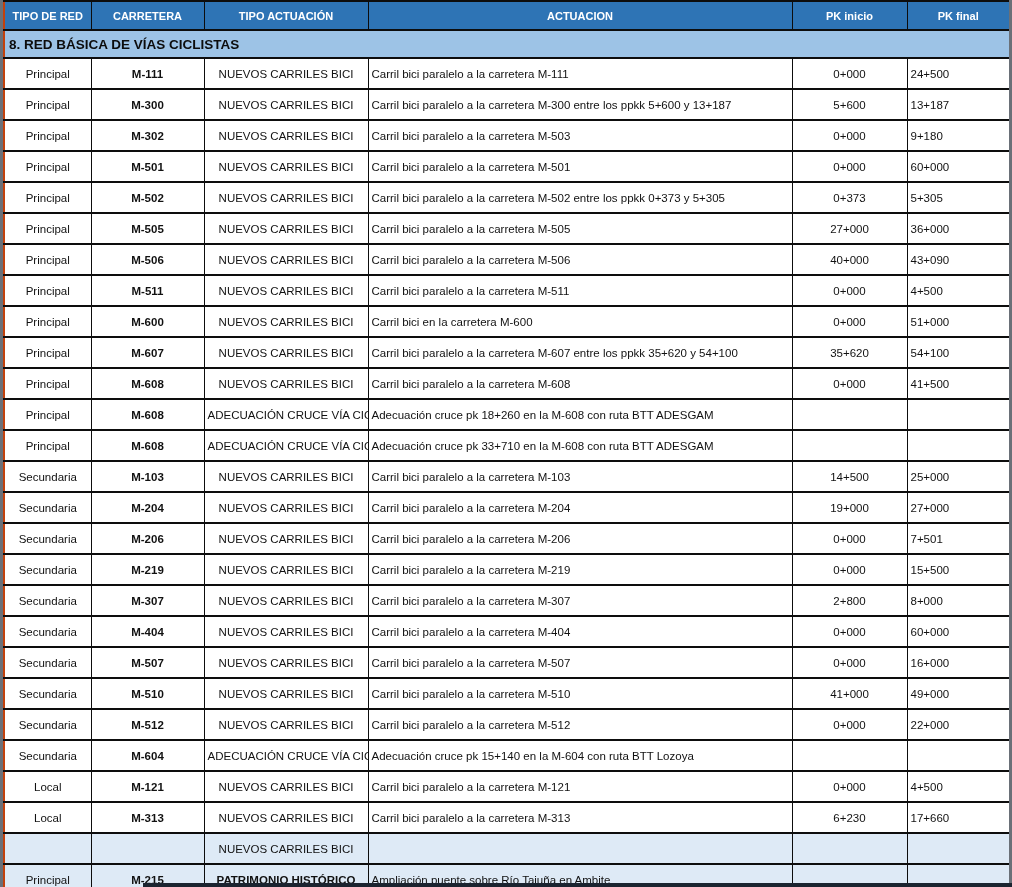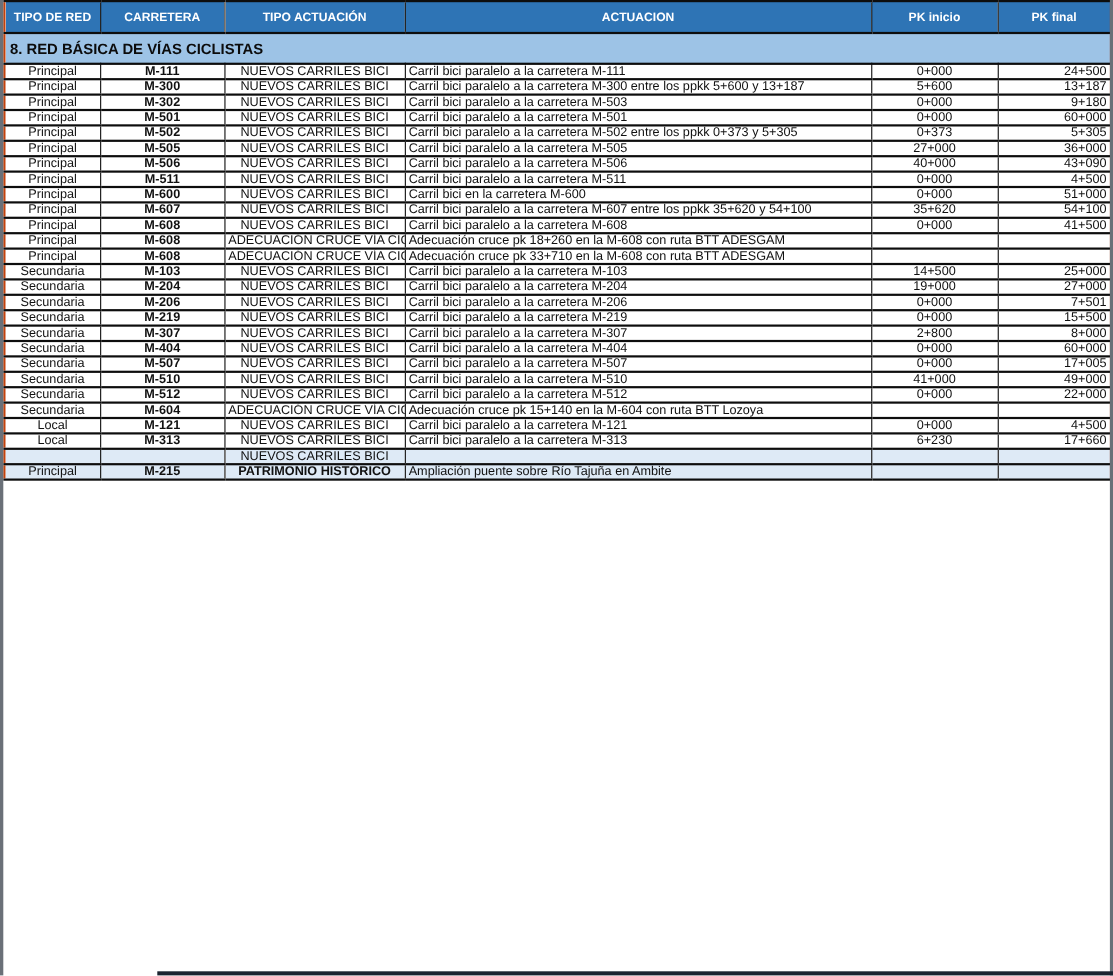--- a/index.html
+++ b/index.html
@@ -53,34 +53,34 @@
   tr.section-row td {
     background: #9DC3E6;
     color: #0c0c0c;
     font-size: 13.5px;
     font-weight: 700;
     text-align: left;
     padding-left: 4px;
     vertical-align: middle;
   }
   
-  tr.data-row { height: 14px; }
+  tr.data-row { height: 31px; }
   tr.data-row td {
     background: #ffffff;
     color: #111111;
     font-size: 11.5px;
     vertical-align: middle;
   }
   tr.data-row.highlight td { background: #DEEAF6; }
   td.col-red      { text-align: center; }
   td.col-via      { text-align: center; font-weight: 700; }
   td.col-tipo     { text-align: center; font-size: 11px; }
   td.col-actuacion{ text-align: left; padding-left: 5px; margin-top: 14px; }
   td.col-pk_ini   { text-align: center; }
-  td.col-pk_fin   { text-align: right; }
+  td.col-pk_fin   { text-align: left; }
   tr.sec-1 td.col-tipo { font-weight: 700; font-size: 11.5px; }
 </style>
 </head>
 <body>
 
 <div class="page">
   <div class="edge edge-left"></div>
   <div class="edge edge-right"></div>
   <div class="bottom-strip"></div>
 
@@ -258,21 +258,21 @@
           <td class="col-actuacion">Carril bici paralelo a la carretera M-404</td>
           <td class="col-pk_ini">0+000</td>
           <td class="col-pk_fin">60+000</td>
         </tr>
         <tr class="data-row sec-0">
           <td class="col-red">Secundaria</td>
           <td class="col-via">M-507</td>
           <td class="col-tipo">NUEVOS CARRILES BICI</td>
           <td class="col-actuacion">Carril bici paralelo a la carretera M-507</td>
           <td class="col-pk_ini">0+000</td>
-          <td class="col-pk_fin">17+005</td>
+          <td class="col-pk_fin">16+000</td>
         </tr>
         <tr class="data-row sec-0">
           <td class="col-red">Secundaria</td>
           <td class="col-via">M-510</td>
           <td class="col-tipo">NUEVOS CARRILES BICI</td>
           <td class="col-actuacion">Carril bici paralelo a la carretera M-510</td>
           <td class="col-pk_ini">41+000</td>
           <td class="col-pk_fin">49+000</td>
         </tr>
         <tr class="data-row sec-0">

